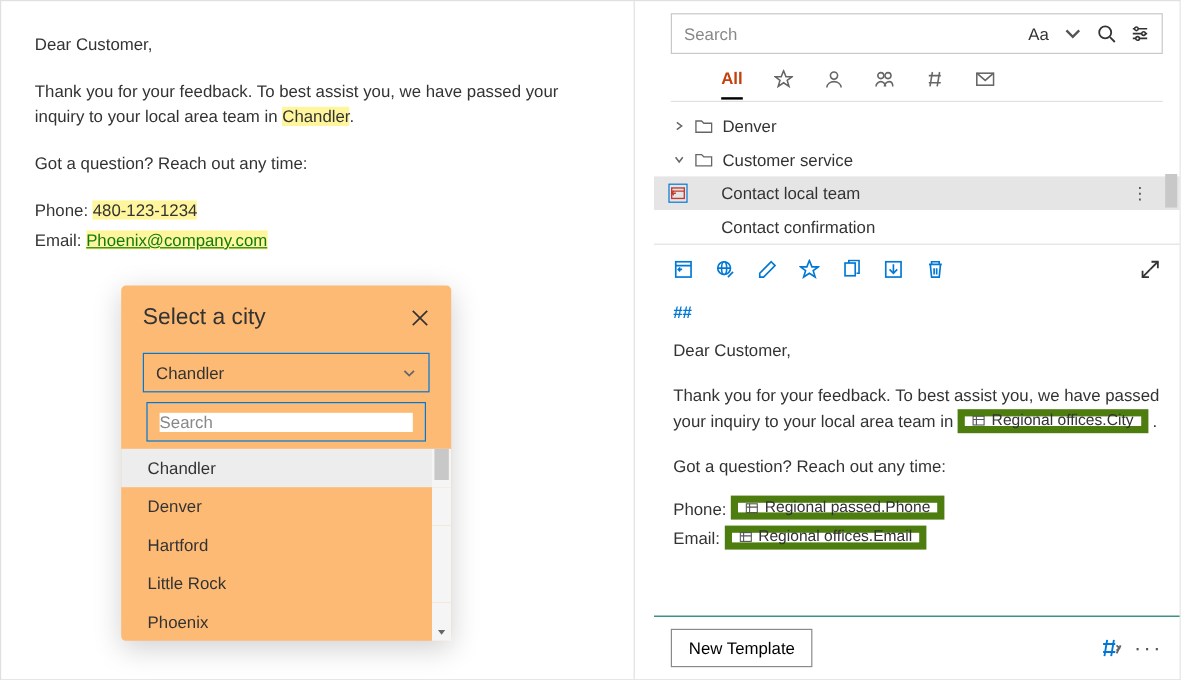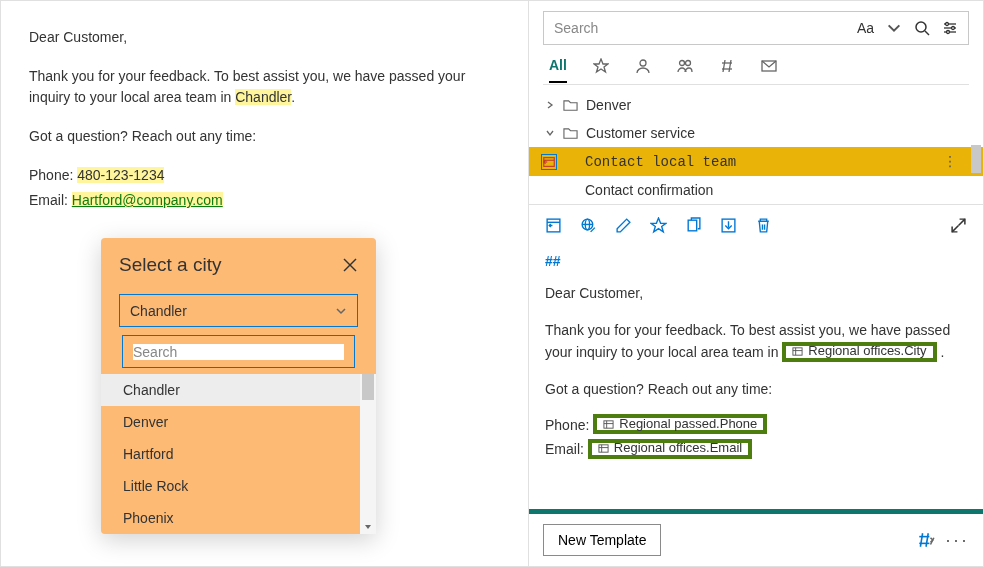--- a/index.html
+++ b/index.html
@@ -1,17 +1,17 @@
 <!DOCTYPE html>
 <html><head>
 <meta charset="utf-8">
 <style>
 * { box-sizing: border-box; margin: 0; padding: 0; }
 body { font-family: "Segoe UI", Arial, sans-serif; font-size: 14px; color: #333; background: #fff; width: 984px; height: 567px; overflow: hidden; }
-.app { display: flex; width: 100%; height: 100%; border: 1px solid #e0e0e0; }
+.app { display: flex; width: 100%; height: 100%; border: 1px solid #e0e0e0; gap: 16px; }
 .left { width: 528px; padding: 26px 28px; position: relative; border-right: 1px solid #e0e0e0; }
 .right { flex: 1; display: flex; flex-direction: column; }
 .body-p { margin-bottom: 18px; line-height: 1.5; }
 .hl { background: #fff59d; }
 .link { color: #107c10; text-decoration: underline; }
 
 .popup { position: absolute; top: 237px; left: 100px; width: 275px; background: #fdba74; border-radius: 4px; box-shadow: 0 6px 24px rgba(0,0,0,0.18); padding: 16px 18px 0 18px; }
 .popup-head { display: flex; justify-content: space-between; align-items: center; margin-bottom: 18px; }
 .popup-title { font-size: 19px; font-weight: 400; }
 .close-x { width: 16px; height: 16px; cursor: pointer; }
@@ -32,48 +32,48 @@
 
 
 .r-pad { padding: 10px 14px 0 14px; }
 .search-bar { display:flex; align-items:center; border:1px solid #c8c8c8; height:34px; padding:0 10px; gap:12px; }
 .search-bar input { flex:1; border:none; outline:none; font-size:14px; }
 .search-bar input::placeholder { color:#888; }
 .sb-ic { width:16px; height:16px; display:flex; align-items:center; justify-content:center; color:#555; }
 .sb-ic svg { width:100%; height:100%; }
 .tabs { display:flex; gap:26px; padding: 10px 6px 0 6px; border-bottom:1px solid #e0e0e0; align-items:center; height:40px; }
 .tab { color:#666; padding-bottom:8px; cursor:pointer; display:flex; align-items:center; }
-.tab.active { color:#0f766e; border-bottom:2px solid #000000; font-weight:600; }
+.tab.active { color:#c2410c; border-bottom:2px solid #000000; font-weight:600;margin-left:36px; }
 .tab-ic { width:16px; height:16px; }
 .tab-ic svg { width:100%; height:100%; stroke:#666; fill:none; stroke-width:1.3; }
 
 .tree { padding: 6px 0 0 0; position:relative; }
 .tree-scroll { position:absolute; right:0; top:4px; bottom:4px; width:14px; }
 .tree-thumb { position:absolute; top:56px; left:2px; right:2px; height:28px; background:#c8c8c8; }
 .node { display:flex; align-items:center; gap:8px; padding:6px 8px 6px 16px; cursor:pointer; }
 .node .arrw { width:10px; height:10px; }
 .node .fold { width:15px; height:15px; }
 .node.child { padding-left:56px; }
-.node.sel { background:#eab308;font-family:Liberation Mono, monospace; }
+.node.sel { background:#e5e5e5; }
 .node.sel .pin { width:16px; height:16px; margin-left:-44px; margin-right:20px; color:#c43a2f; border:1px solid #0078d4; }
 .more-dots { margin-left:auto; margin-right:18px; color:#555; }
 
 .toolbar { display:flex; gap:18px; padding:12px 16px; border-top:1px solid #e0e0e0; align-items:center; }
 .tool-ic { width:17px; height:17px; cursor:pointer; color:#0078d4; }
 .tool-ic svg { width:100%; height:100%; }
 .tool-ic.gray { color:#666; }
 .expand { margin-left:auto; }
 
 .preview { padding: 4px 16px 10px 16px; font-size:14px; line-height:1.6; flex:1; overflow:hidden; }
 .hashes { color:#0078d4; font-weight:600; margin-bottom:10px; display:inline-block; }
 .pv-p { margin-bottom:14px; }
-.token { display:inline-flex; align-items:center; gap:5px; border:4px solid #4d7c0f; padding:0 6px; height:20px; font-size:13px; background:#fff; }
+.token { display:inline-flex; align-items:center; gap:5px; border:6px solid #4d7c0f; padding:0 6px; height:20px; font-size:13px; background:#fff; }
 .token .tk-ic { width:11px; height:11px; }
 
-.footer { display:flex; align-items:center; padding:10px 14px; border-top:5px solid #0f766e; gap:10px; }
+.footer { display:flex; align-items:center; padding:10px 14px; border-top:1px solid #0f766e; gap:10px; }
 .btn { border:1px solid #8a8a8a; background:#fff; padding:7px 14px; font-size:14px; cursor:pointer; }
 .foot-ic { width:18px; height:18px; color:#0078d4; margin-left:auto; cursor:pointer; }
 .foot-more { color:#555; cursor:pointer; font-size:18px; letter-spacing:2px; line-height:1; }
 
 svg { display:block; }
 </style>
 </head>
 <body>
 
 <div class="app">
@@ -81,21 +81,21 @@
   <div class="left">
     <p class="body-p">Dear Customer,</p>
     <p class="body-p">
       <span>Thank you for your feedback. To best assist you, we have passed your inquiry to your local area team in </span><span class="hl">Chandler</span><span>.</span>
     </p>
     <p class="body-p">Got a question? Reach out any time:</p>
     <p class="body-p" style="margin-bottom:4px">
       <span>Phone: </span><span class="hl">480-123-1234</span>
     </p>
     <p class="body-p">
-      <span>Email: </span><span class="hl link">Hartford@company.com</span>
+      <span>Email: </span><span class="hl link">Phoenix@company.com</span>
     </p>
 
     <div class="popup">
       <div class="popup-head">
         <div class="popup-title">Select a city</div>
         <div class="close-x">
           <svg viewBox="0 0 16 16">
               <line x1="2" y1="2" x2="14" y2="14"></line>
               <line x1="14" y1="2" x2="2" y2="14"></line>
             </svg>

